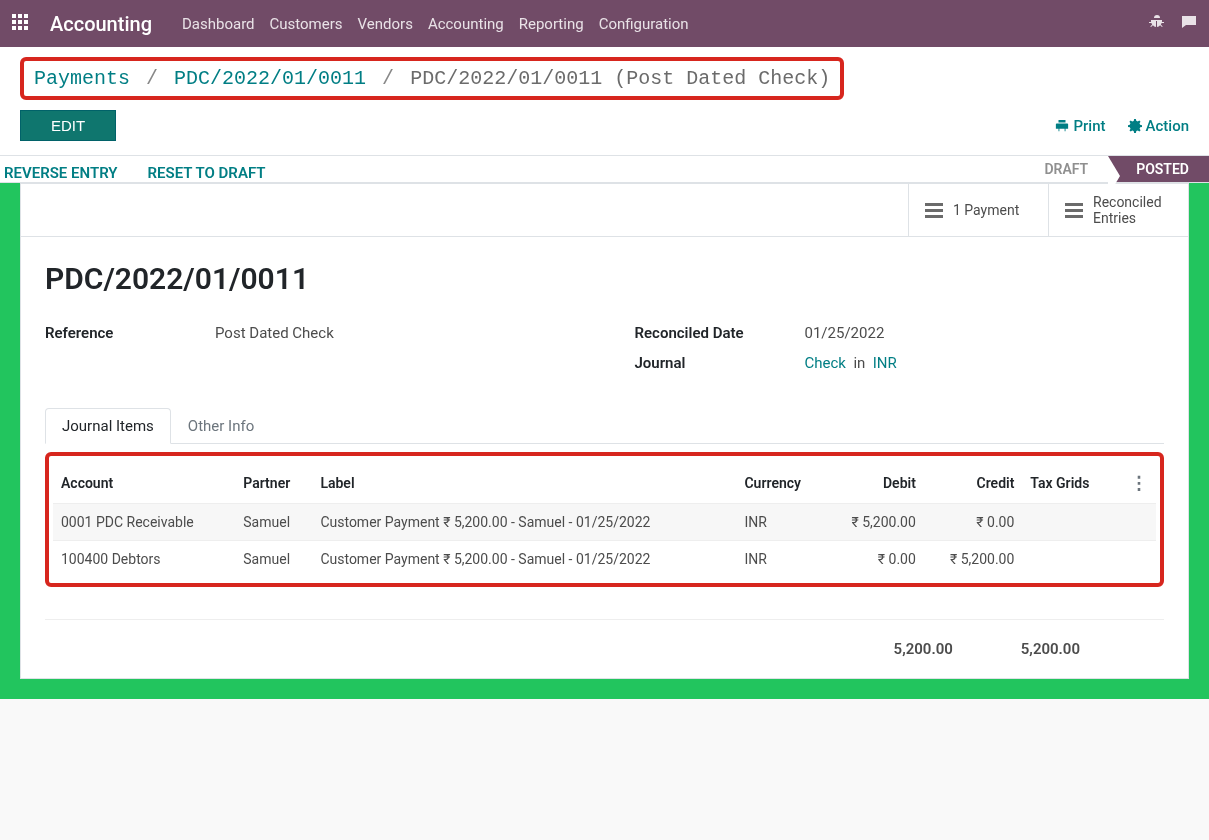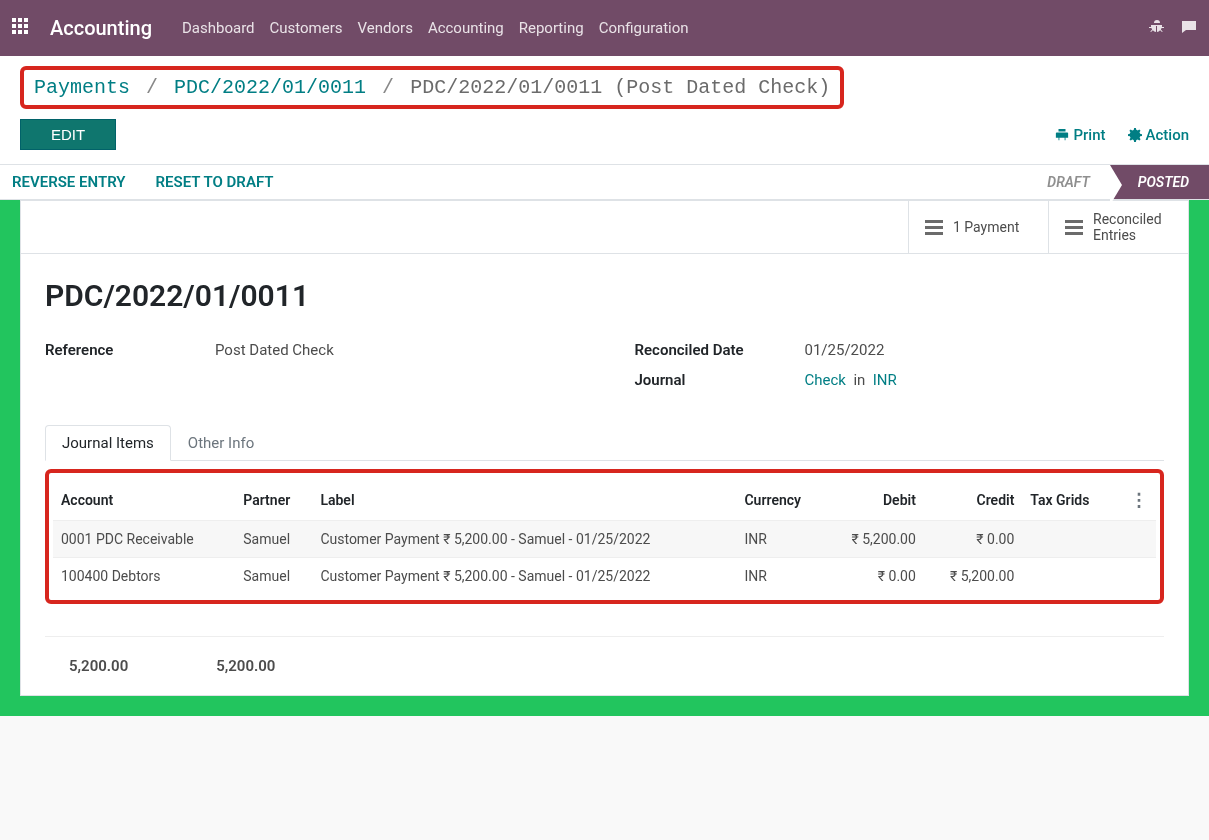--- a/index.html
+++ b/index.html
@@ -1,37 +1,37 @@
 <!DOCTYPE html>
 <html><head>
 <meta charset="utf-8">
 <style>
 * { box-sizing: border-box; margin: 0; padding: 0; }
 body { font-family: -apple-system, BlinkMacSystemFont, "Segoe UI", Roboto, "Helvetica Neue", Arial, sans-serif; font-size: 14px; color: #4c4c4c; background: #f9f9f9; }
-.topbar { background: #714B67; color: #fff; display: flex; align-items: center; height: 56px; padding: 0 12px; }
+.topbar { background: #714B67; color: #fff; display: flex; align-items: center; height: 47px; padding: 0 12px; }
 .apps-icon { width: 20px; height: 20px; margin-right: 18px; display: grid; grid-template-columns: repeat(3, 4px); grid-template-rows: repeat(3, 4px); gap: 2px; cursor: pointer; }
 .apps-icon span { background: #fff; }
 .appname { font-size: 20px; font-weight: 500; color: #fff; margin-right: 30px; }
 .nav { display: flex; gap: 15px; }
 .nav a { color: #e9e2e7; font-size: 15px; text-decoration: none; cursor: pointer; }
 .topright { margin-left: auto; display: flex; gap: 16px; align-items: center; }
 .bug-icon svg, .chat-icon svg { fill: #e9e2e7; }
 .container { background: #fff; }
 .breadcrumb-row { padding: 10px 20px 4px 20px; position: relative; }
 .breadcrumb-box { border: 4px solid #d7261e; border-radius: 6px; padding: 6px 10px; display: inline-block; }
 .breadcrumb { font-size: 20px; color: #6b6b6b; font-family: Liberation Mono, monospace; }
 .breadcrumb a { color: #017e84; text-decoration: none; cursor: pointer; }
 .breadcrumb .sep { color: #888; margin: 0 4px; }
 .actions-row { display: flex; align-items: center; padding: 6px 20px 14px 20px; }
 .btn-edit { background: #0f766e; color: #fff; border: 1px solid #016269; padding: 6px 30px; font-size: 15px; font-weight: 400; cursor: pointer; }
 .right-actions { margin-left: auto; display: flex; gap: 22px; }
 .ract { color: #017e84; font-size: 15px; font-weight: 500; cursor: pointer; display: flex; align-items: center; gap: 4px; }
-.statusbar { border-top: 1px solid #dee2e6; border-bottom: 1px solid #dee2e6; display: flex; align-items: center; padding: 0 0 0 12px; height: 36px; }
+.statusbar { border-top: 1px solid #dee2e6; border-bottom: 1px solid #dee2e6; display: flex; align-items: flex-end; padding: 0 0 0 4px; height: 28px; }
 .status-btn { color: #017e84; font-size: 15px; font-weight: 600; cursor: pointer; margin-right: 30px; }
-.status-arrows { margin-left: auto; display: flex; height: 100%; align-items: stretch; font-style: italic; }
+.status-arrows { margin-left: auto; display: flex; height: 100%; align-items: stretch; }
 .arrow { display: flex; align-items: center; padding: 0 20px; font-size: 14px; font-weight: 600; position: relative; }
 .arrow.draft { color: #8f8f8f; background: #fff; }
 .arrow.draft::after { content: ""; position: absolute; right: -12px; top: 0; border-left: 12px solid #fff; border-top: 20px solid transparent; border-bottom: 20px solid transparent; z-index: 2; }
 .arrow.posted { background: #714B67; color: #fff; padding-left: 28px; }
 .sheet-wrap { padding: 0 20px 20px 20px; background: #22c55e; }
 .sheet { background: #fff; border: 1px solid #dee2e6; }
 .stat-row { display: flex; justify-content: flex-end; border-bottom: 1px solid #dee2e6; }
 .stat-btn { border-left: 1px solid #dee2e6; height: 52px; display: flex; align-items: center; padding: 0 16px; gap: 10px; cursor: pointer; min-width: 140px; }
 .stat-lines { display: flex; flex-direction: column; gap: 3px; }
 .stat-lines .line { width: 18px; height: 3px; background: #6b6b6b; }
@@ -47,21 +47,21 @@
 .tabs { display: flex; border-bottom: 1px solid #dee2e6; margin-top: 10px; }
 .tab { padding: 8px 16px; font-size: 15px; color: #6c757d; cursor: pointer; border: 1px solid transparent; margin-bottom: -1px; }
 .tab.active { border: 1px solid #dee2e6; border-bottom: 1px solid #fff; color: #212529; border-radius: 4px 4px 0 0; }
 .table-wrap { border: 4px solid #d7261e; border-radius: 6px; margin-top: 8px; padding: 6px 4px; }
 table { width: 100%; border-collapse: collapse; }
 th { text-align: left; font-weight: 600; font-size: 14px; color: #212529; padding: 10px 8px; }
 th.num, td.num { text-align: right; }
 td { padding: 10px 8px; font-size: 14px; color: #4c4c4c; border-top: 1px solid #eee; }
 tbody tr:first-child td { background: #f7f7f7; }
 .more-dots { cursor: pointer; color: #6c757d; font-size: 18px; }
-.totals { display: flex; padding: 20px 24px; gap: 88px; font-weight: 600; font-size: 15px; border-top: 1px solid #eee; margin: 20px 24px 0 24px; }
+.totals { display: flex; justify-content: flex-end; padding: 20px 24px; gap: 68px; font-weight: 600; font-size: 15px; border-top: 1px solid #eee; margin: 20px 24px 0 24px; }
 </style>
 </head>
 <body>
 
 <div class="topbar">
   <div class="apps-icon">
     <span></span>
       <span></span>
       <span></span>
       <span></span>

